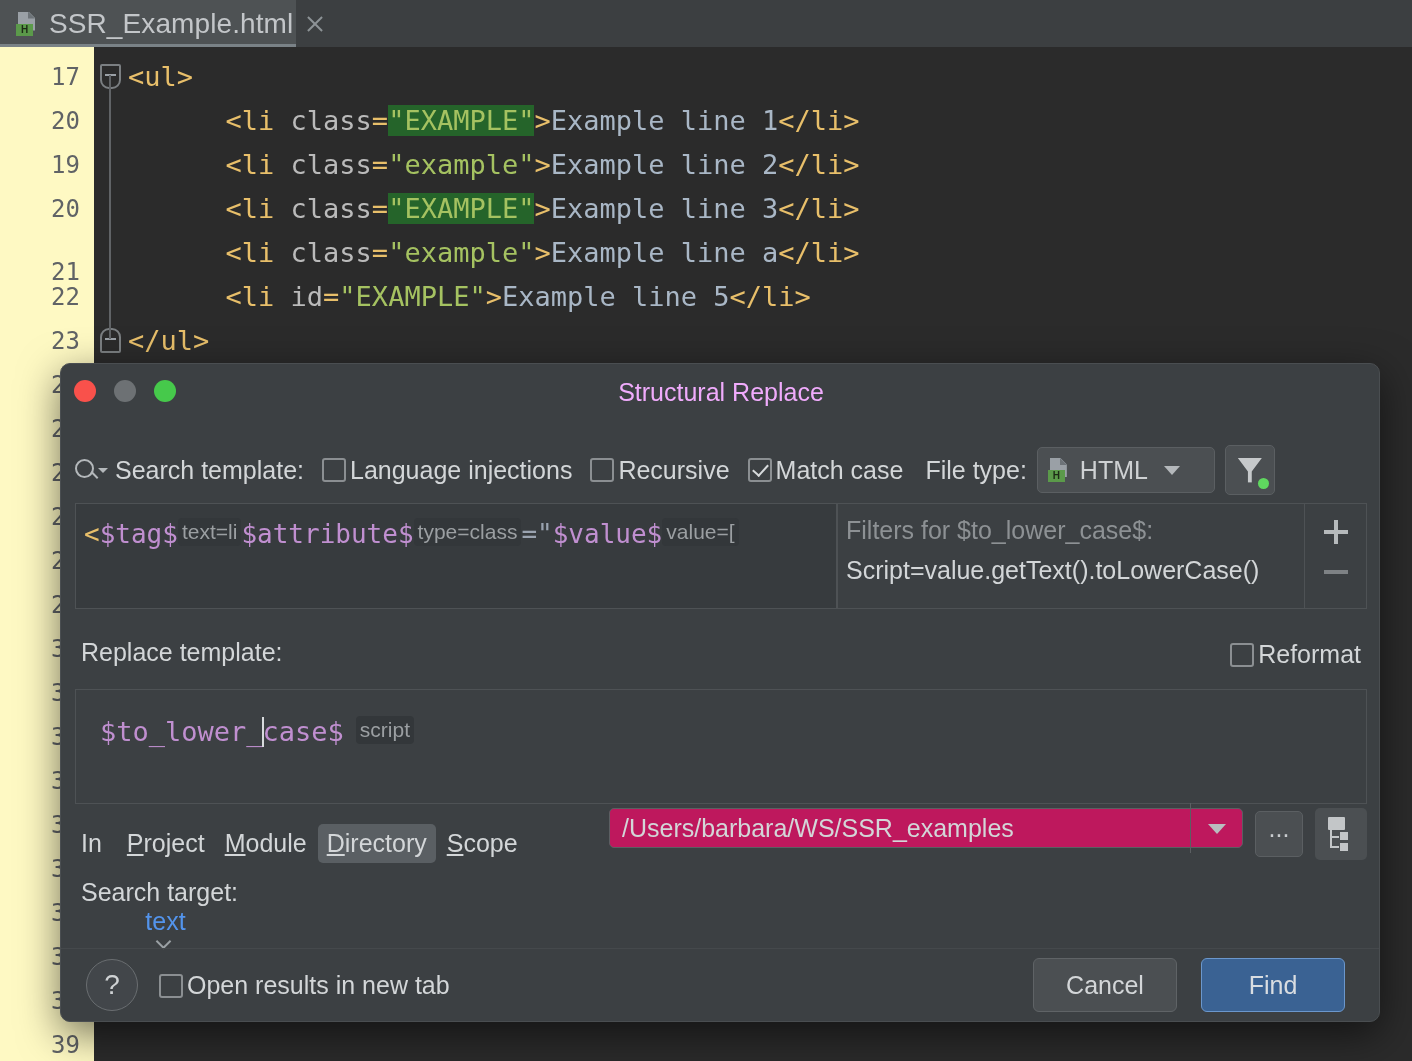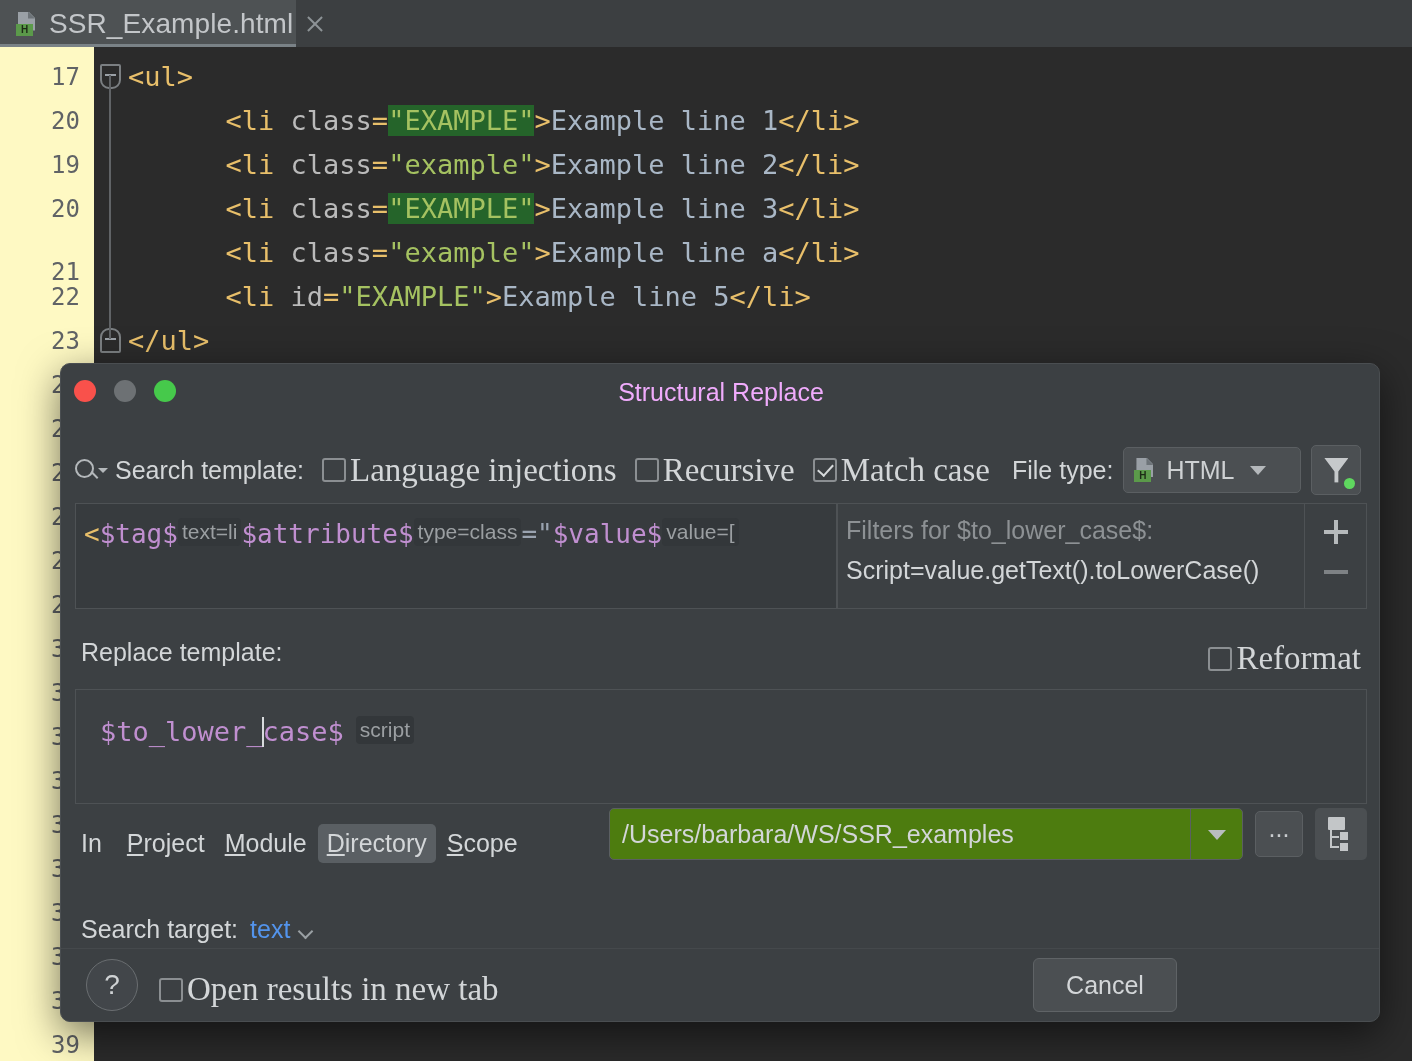--- a/index.html
+++ b/index.html
@@ -255,22 +255,21 @@
     position: absolute;
     left: 6px; top: 1px;
     width: 7px; height: 13px;
     border: solid #d7dadc;
     border-width: 0 2.5px 2.5px 0;
     transform: rotate(42deg);
   }
   .cbox-label {
     margin-left: 4px;
     color: #d3d6d8;
-    font-size: 33px;
-    font-family: Liberation Serif, serif;
+    font-size: 25px;
   }
   #filetype-label {
     margin-left: 22px;
     color: #d3d6d8;
     font-size: 25px;
     white-space: nowrap;
   }
   #filetype-combo {
     margin-left: 10px;
     height: 46px;
@@ -452,22 +451,22 @@
     margin-right: 2px;
     padding: 5px 9px;
     border-radius: 5px;
     white-space: nowrap;
   }
   .scope-opt.active { background: #5a5f63; }
   .mn { text-decoration: underline; }
   #path-combo {
     position: absolute;
     left: 548px; top: 444px;
-    width: 634px; height: 52px;
-    background: #4d7c0f;
+    width: 634px; height: 40px;
+    background: #be185d;
     border: 1px solid #5b5f62;
     border-radius: 5px;
     display: flex;
     align-items: center;
   }
   #path-value {
     flex: 1 1 auto;
     padding-left: 12px;
     color: #d3d6d8;
     font-size: 25px;
@@ -542,23 +541,24 @@
   #tree-btn .s2 {
     position: absolute;
     left: 25px; top: 35px;
     width: 8px; height: 8px;
     background: #c3c6c8;
   }
 
   
   #target-row {
     position: absolute;
-    left: 20px; top: 551px;
-    display: flex;
-    align-items: center;
+    left: 20px; top: 514px;
+    display: flex;
+    align-items: center;
+    flex-direction: column;
   }
   #target-label { color: #d3d6d8; font-size: 25px; }
   #target-value { color: #5394ec; font-size: 25px; margin-left: 12px; }
   #target-caret {
     margin-left: 10px;
     width: 13px; height: 8px;
     position: relative;
   }
   #target-caret::after {
     content: "";
@@ -776,14 +776,15 @@
   <div id="bottom-sep"></div>
 
   <div id="help-btn">?</div>
 
   <label id="newtab-wrap">
     <span class="cbox"></span>
     <span class="cbox-label">Open results in new tab</span>
   </label>
 
   <div id="cancel-btn">Cancel</div>
+  <div id="find-btn">Find</div>
 
 </div>
 
 </body></html>

